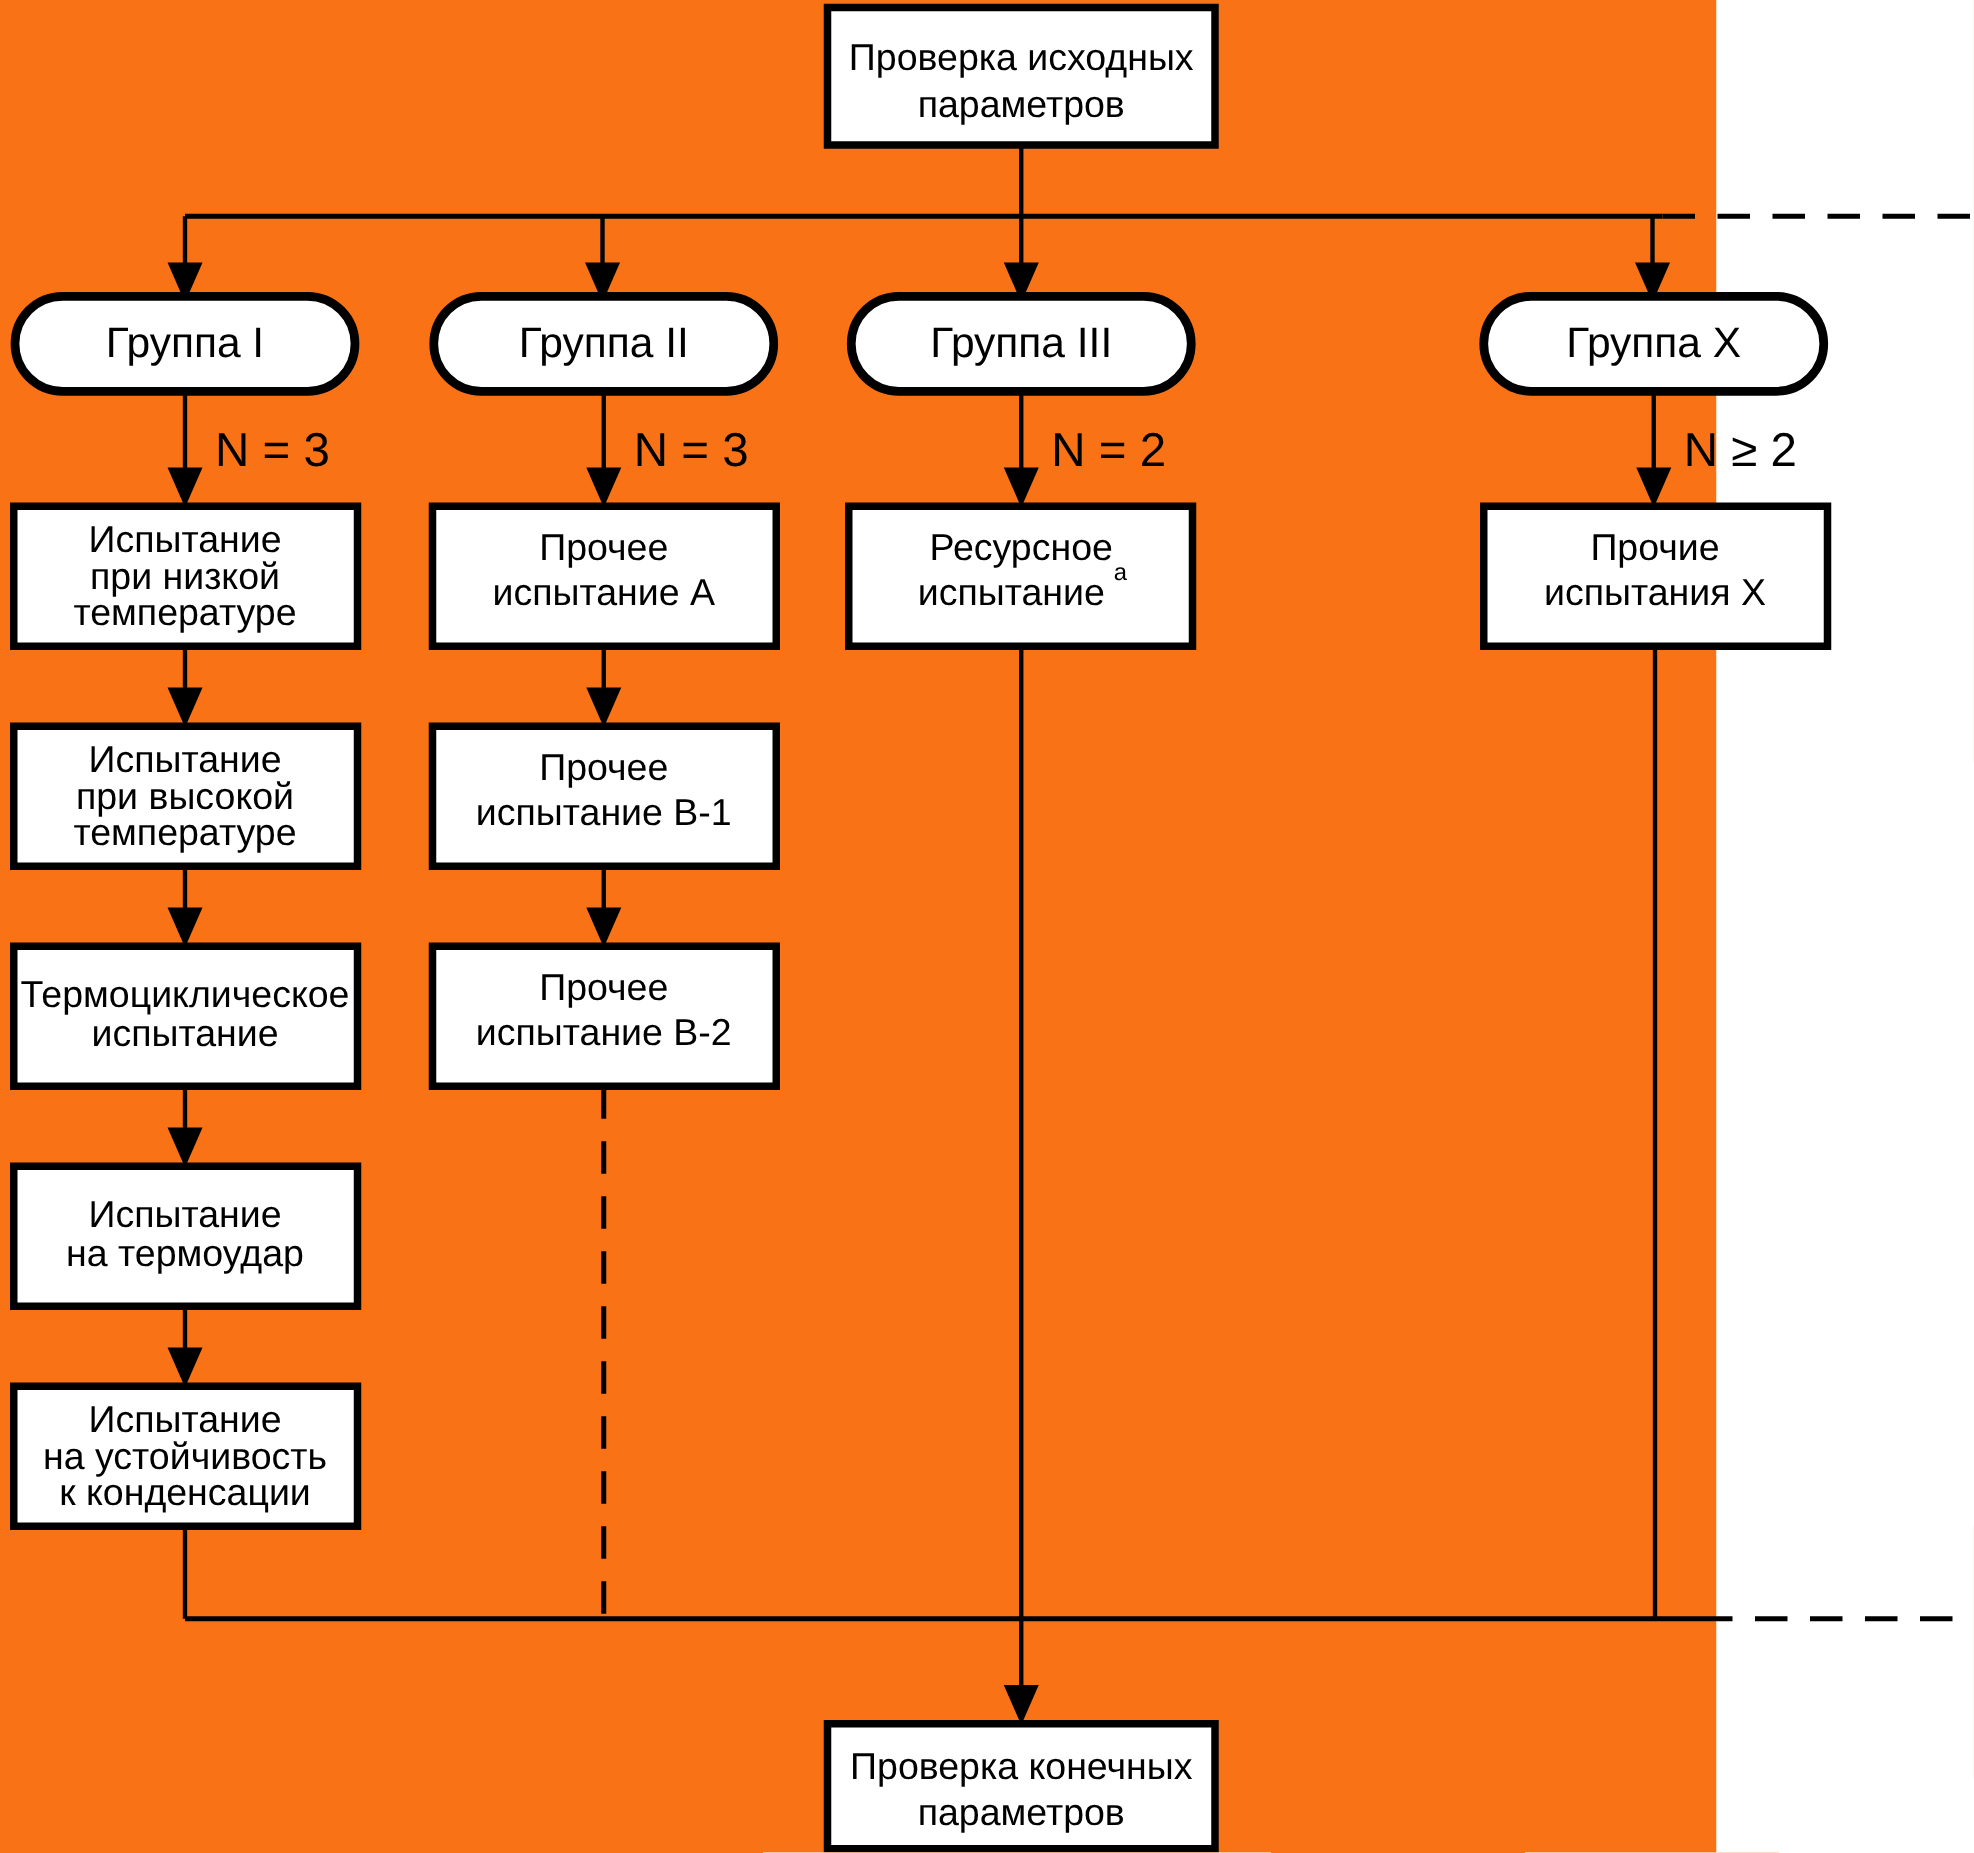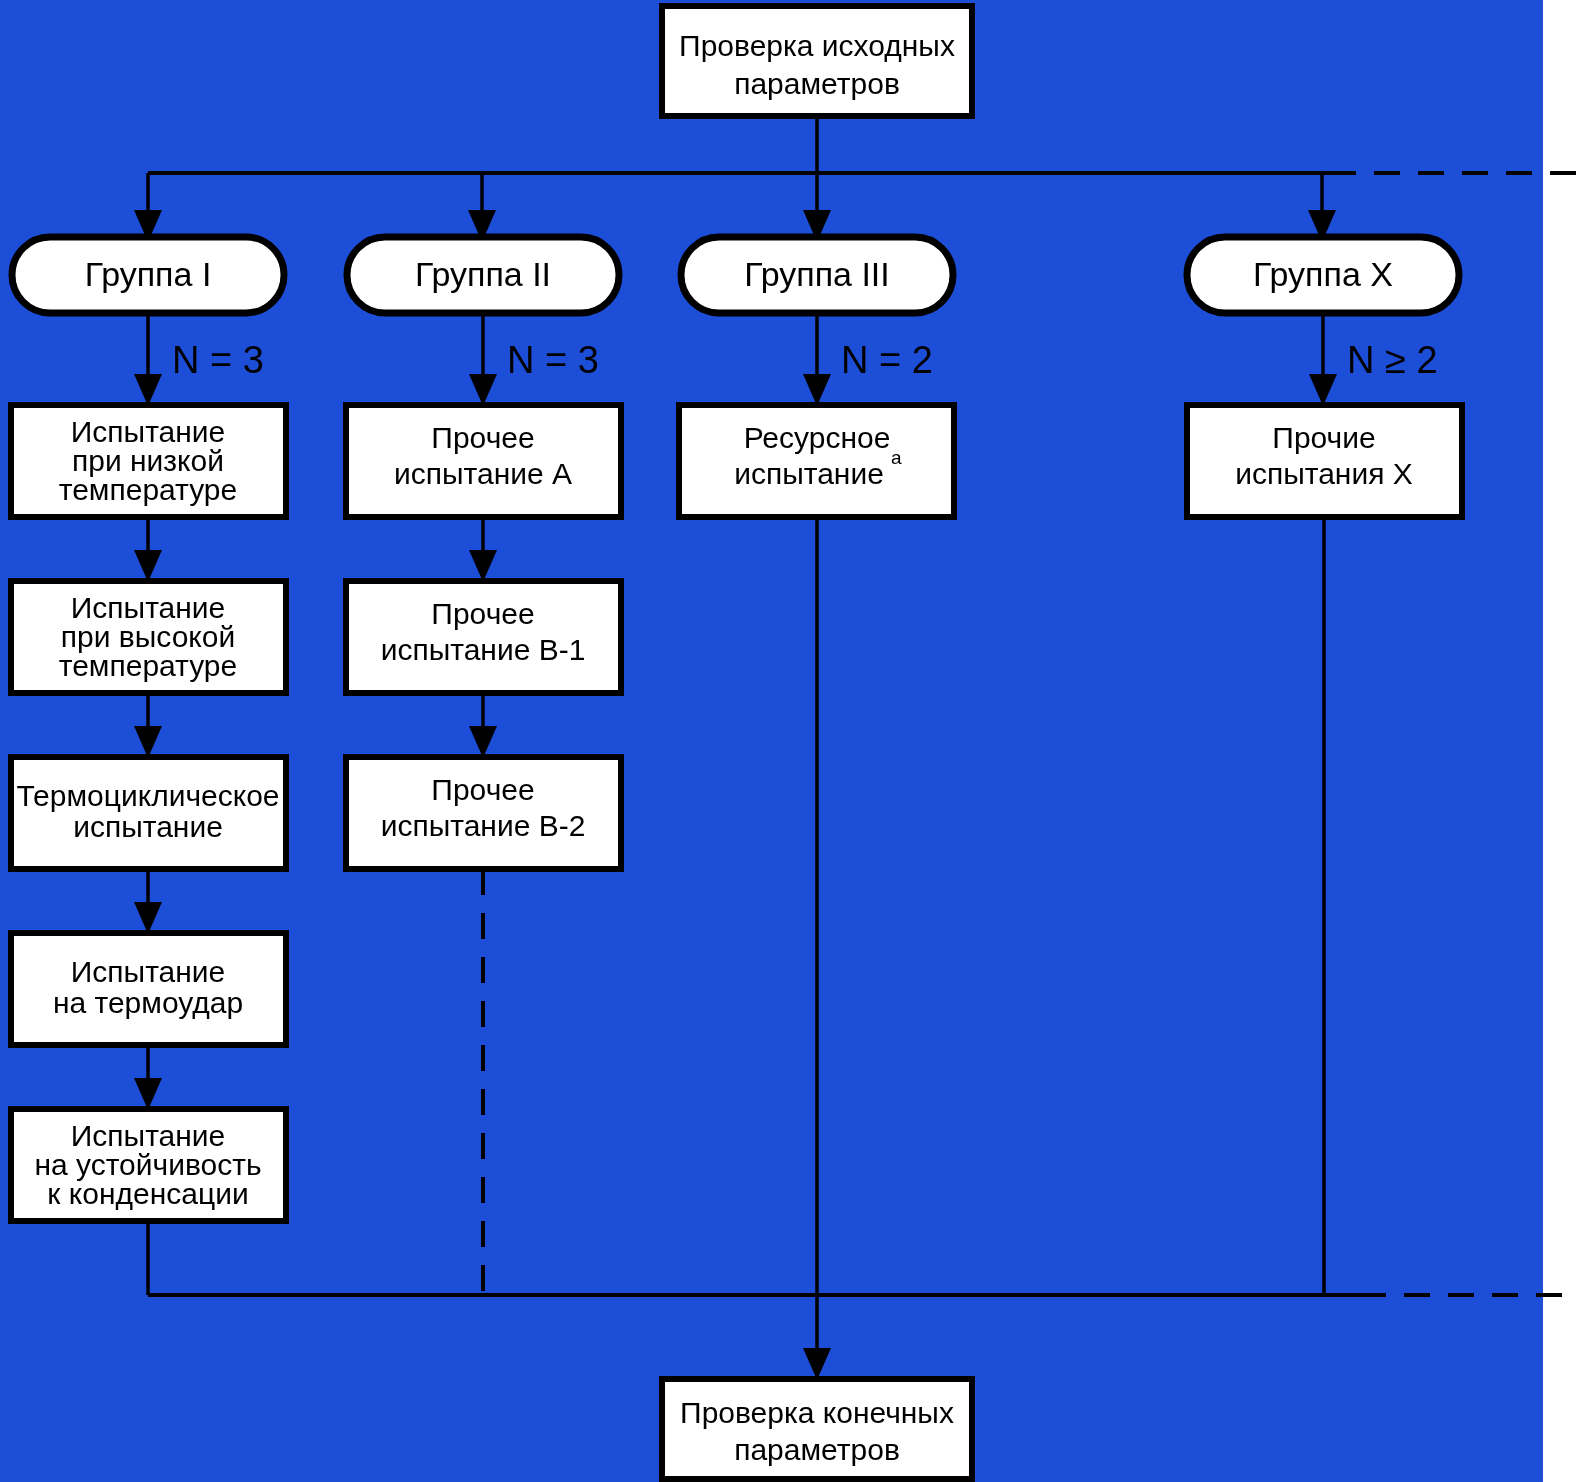--- a/index.html
+++ b/index.html
@@ -8,23 +8,23 @@
     background: #ffffff;
   }
   body {
     font-family: "Liberation Sans", sans-serif;
     width: 1579px;
     height: 1482px;
     overflow: hidden;
   }
   #flowchart-root {
     position: relative;
-    width: 1543px;
+    width: 1373px;
     height: 1482px;
-    background: #1d4ed8;
+    background: #f97316;
     text-align: right;
   }
   svg.chart-svg {
     display: block;
     width: 1579px;
     height: 1482px;
   }
   .node-box {
     fill: #ffffff;
     stroke: #000000;

